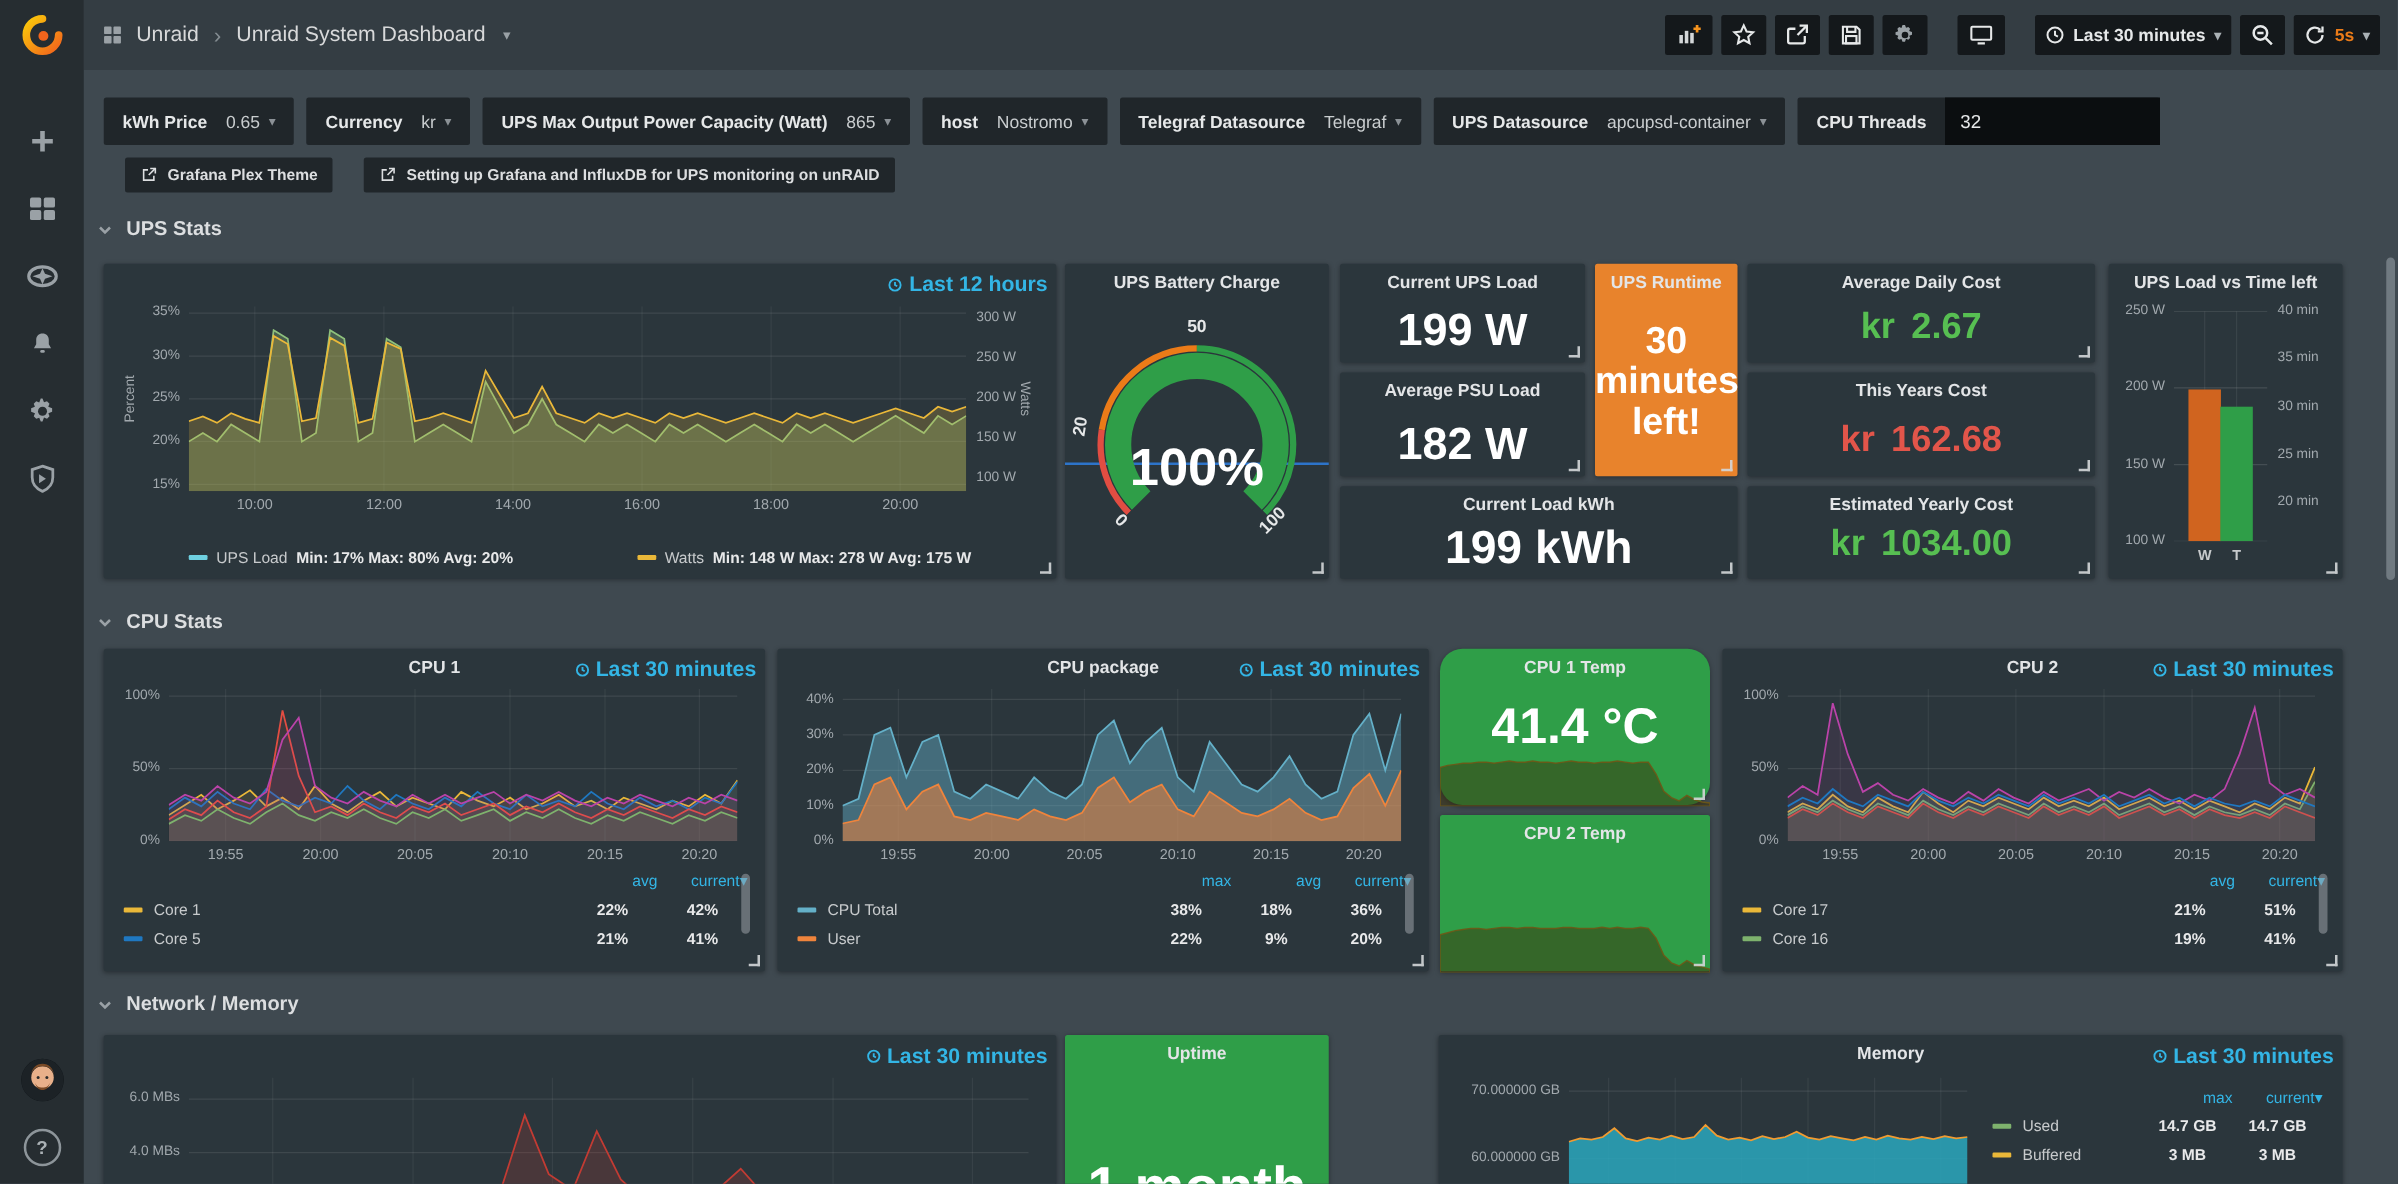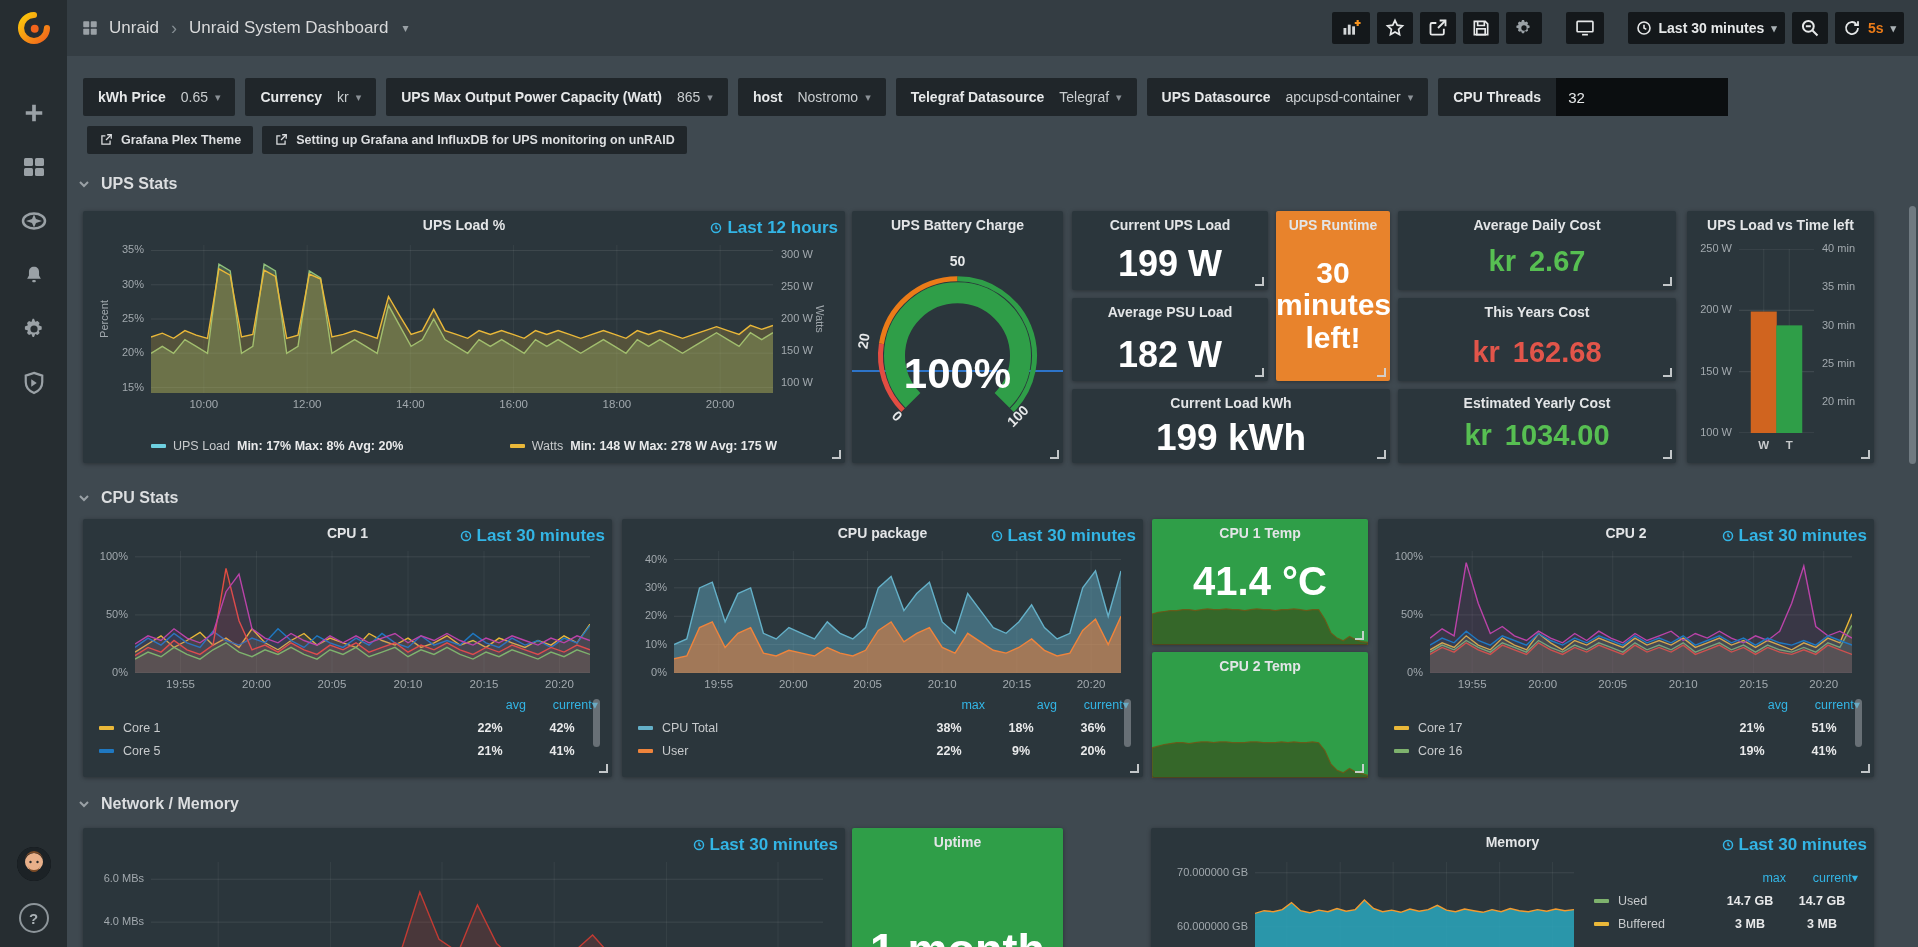--- a/index.html
+++ b/index.html
@@ -28,21 +28,21 @@
   .refresh-btn{gap:7px;font-size:14px;font-weight:bold}
   .refresh-int{color:#eb7b18}
   
   .vars-row{position:absolute;left:83px;top:78px;display:flex;gap:10px}
   .pill{height:38px;background:#20262a;border-radius:2px;display:flex;align-items:center;padding:0 15px;gap:15px;font-size:14px}
   .pill .vl{font-weight:bold;color:#e6e8e9;white-space:nowrap}
   .pill .vv{color:#c9cdcf;white-space:nowrap;cursor:pointer;display:flex;align-items:center;gap:7px}
   .pill .caret{color:#8b9196;font-size:11px}
   .pill input{background:#0b0e10;border:none;outline:none;color:#e6e8e9;font-size:15px;height:38px;width:148px;padding:0 12px;font-family:inherit}
   .pill.inputpill{padding-right:0}
-  .links-row{position:absolute;left:87px;top:126px;display:flex;gap:9px}
+  .links-row{position:absolute;left:100px;top:126px;display:flex;gap:25px}
   .linkbtn{height:28px;background:#20262a;border-radius:2px;display:flex;align-items:center;gap:8px;padding:0 12px;font-size:12.5px;font-weight:bold;color:#dcdee0;cursor:pointer}
   
   .sect{position:absolute;left:78px;display:flex;align-items:center;gap:11px;font-size:16px;font-weight:bold;color:#dcdee0;cursor:pointer}
   .sect .chev{color:#9aa1a6;display:flex}
   
   .panel{position:absolute;background:#2b363c;border-radius:2px;box-shadow:0 1px 4px rgba(0,0,0,.35);box-sizing:border-box}
   .ph{position:absolute;left:0;top:0;right:0;height:28px;display:flex;align-items:center;justify-content:center}
   .pt{font-size:14px;font-weight:bold;color:#e3e5e7;cursor:pointer}
   .badge{position:absolute;right:7px;top:7px;display:flex;align-items:center;gap:5px;font-size:17px;font-weight:bold;color:#33b5e5;cursor:pointer}
   .plot-wrap{position:absolute}
@@ -313,23 +313,20 @@
 <div class="sect" style="top:795px">
   <span class="chev">
       <svg class="ic" width="12" height="12" viewBox="0 0 12 12" fill="none" stroke="#9aa1a6" stroke-width="2">
         <path d="M2 4l4 4 4-4"></path>
       </svg>
     </span>
   <span>Network / Memory</span>
 </div>
 
 <div class="panel" style="left:83px;top:211px;width:762px;height:252px">
-  <div class="ph">
-      <span class="pt">UPS Load %</span>
-    </div>
   <div class="badge">
     <svg class="ic" width="12" height="12" viewBox="0 0 24 24" fill="none" stroke="#33b5e5" stroke-width="3">
         <circle cx="12" cy="12" r="9"></circle>
         <path d="M12 7v5l3.5 2"></path>
       </svg>
     <span>Last 12 hours</span>
   </div>
   <div class="plot-wrap" style="left:8px;right:8px;top:28px;bottom:50px">
     <div class="plot line-plot" style="left:60px;right:64px;top:6px;bottom:20px">
         <svg viewBox="0 0 622 148" width="622" height="148" preserveAspectRatio="none">
@@ -366,21 +363,21 @@
       <div class="tick tx" style="left: 394.626px; top: 159px;">16:00</div>
       <div class="tick tx" style="left: 497.878px; top: 159px;">18:00</div>
       <div class="tick tx" style="left: 601.13px; top: 159px;">20:00</div>
       <div class="ylab" style="left: 13px; top: 80px; transform: translate(-50%, -50%) rotate(-90deg);">Percent</div>
       <div class="ylab" style="left: 729px; top: 80px; transform: translate(-50%, -50%) rotate(90deg);">Watts</div>
     </div>
   <div class="legend-inline" style="left:68px;right:68px;bottom:8px;height:18px">
       <div class="li-item">
         <span class="li-swatch" style="background: rgb(110, 208, 224);"></span>
         <span class="li-label">UPS Load</span>
-        <span class="li-stats">Min: 17%  Max: 8%  Avg: 20%</span>
+        <span class="li-stats">Min: 17%  Max: 80%  Avg: 20%</span>
       </div>
       <div class="li-item">
         <span class="li-swatch" style="background: rgb(234, 184, 57);"></span>
         <span class="li-label">Watts</span>
         <span class="li-stats">Min: 148 W  Max: 278 W  Avg: 175 W</span>
       </div>
     </div>
   <div class="rsz"></div>
 </div>
 
@@ -619,21 +616,21 @@
         </span>
         <span class="lt-v">22%</span>
         <span class="lt-v">9%</span>
         <span class="lt-v">20%</span>
       </div>
       <div class="lscroll"></div>
     </div>
   <div class="rsz"></div>
 </div>
 
-<div class="panel" style="left: 1152px; top: 519px; width: 216px; height: 125px; background: rgb(47, 158, 72);">
+<div class="panel" style="left: 1152px; top: 519px; width: 216px; height: 125px; background: rgb(47, 158, 72); border-radius: 18px;">
   <div class="ph">
       <span class="pt">CPU 1 Temp</span>
     </div>
   <div class="sv" style="top:40px;font-size:40px">41.4 °C</div>
   <div class="spark">
       <svg viewBox="0 0 216 43" width="216" height="43" preserveAspectRatio="none">
         <path d="M0.0,12.0L6.2,10.3L12.3,9.5L18.5,8.6L24.7,8.6L30.9,7.7L37.0,7.7L43.2,8.6L49.4,7.7L55.5,6.9L61.7,7.7L67.9,7.7L74.1,6.9L80.2,7.7L86.4,7.7L92.6,8.6L98.7,7.7L104.9,6.9L111.1,7.7L117.3,7.7L123.4,8.6L129.6,7.7L135.8,7.7L141.9,6.9L148.1,7.7L154.3,8.6L160.5,7.7L166.6,7.7L172.8,17.2L179.0,31.0L185.1,36.1L191.3,38.7L197.5,34.4L203.7,37.8L209.8,39.6L216.0,40.4L216,43L0,43Z" fill="rgba(60,48,10,0.5)" stroke="rgba(110,88,22,0.9)" stroke-width="1.2"></path>
       </svg>
     </div>
   <div class="rsz"></div>

